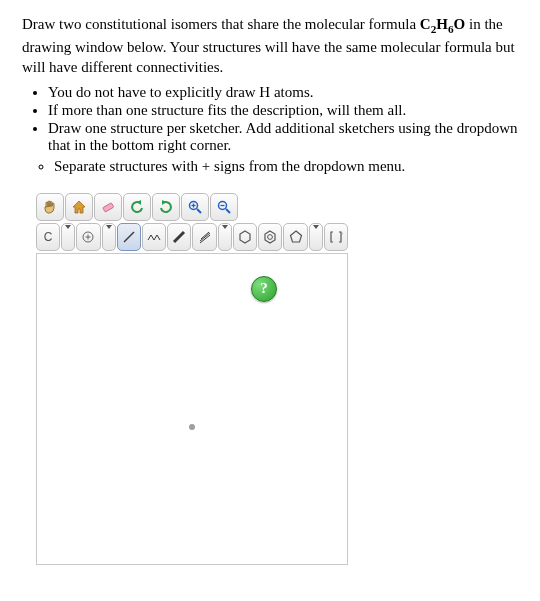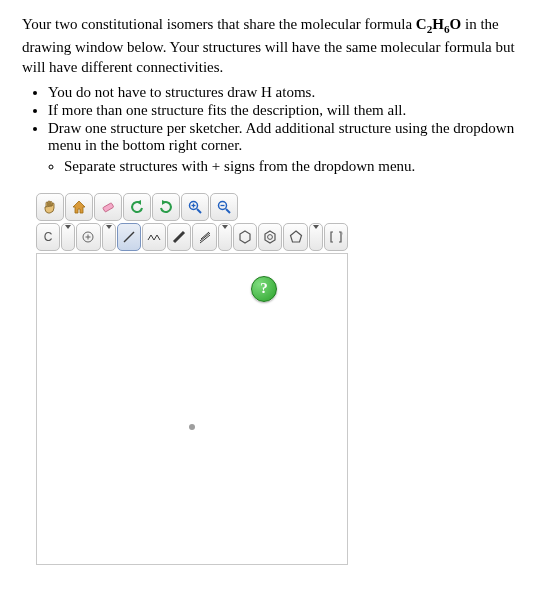--- a/index.html
+++ b/index.html
@@ -10,21 +10,21 @@
     padding: 14px 22px;
     width: 540px;
     box-sizing: border-box;
     background: #fff;
   }
   .prompt { line-height: 1.35; }
   .prompt sub { font-size: 0.75em; }
   ul.bullets { margin: 6px 0 4px 26px; padding: 0; }
   ul.bullets li { margin: 1px 0; }
   ul.sub { list-style-type: circle; margin: 2px 0 2px 32px; padding: 0; }
-  ul.sub li { margin: 1px 10px; }
+  ul.sub li { margin: 1px 0; }
 
   .sketcher-wrap { margin: 18px 0 0 14px; width: 312px; }
   .toolbar-row {
     display: flex;
     gap: 1px;
     margin-bottom: 2px;
   }
   .tbtn {
     width: 28px; height: 28px;
     background: linear-gradient(#fdfdfd, #e7e7e7);
@@ -73,27 +73,27 @@
     border-left: 3px solid transparent;
     border-right: 3px solid transparent;
     border-top: 4px solid #555;
   }
   .c-label { font-family: Arial, sans-serif; color:#555; font-size:12px; }
 </style>
 </head>
 <body>
 
 <div class="prompt">
-  <span>Your two constitutional isomers that share the molecular formula </span><strong><span>C</span><sub>2</sub><span>H</span><sub>6</sub><span>O</span></strong><span> in the drawing window below. Your structures will have the same molecular formula but will have different connectivities.</span>
+  <span>Draw two constitutional isomers that share the molecular formula </span><strong><span>C</span><sub>2</sub><span>H</span><sub>6</sub><span>O</span></strong><span> in the drawing window below. Your structures will have the same molecular formula but will have different connectivities.</span>
 </div>
 
 <ul class="bullets">
-  <li>You do not have to structures draw H atoms.</li>
+  <li>You do not have to explicitly draw H atoms.</li>
   <li>If more than one structure fits the description, will them all.</li>
-  <li>Draw one structure per sketcher. Add additional structure using the dropdown menu in the bottom right corner.</li>
+  <li>Draw one structure per sketcher. Add additional sketchers using the dropdown that in the bottom right corner.</li>
 </ul>
 <ul class="sub">
   <li>Separate structures with + signs from the dropdown menu.</li>
 </ul>
 
 <div class="sketcher-wrap">
 
   <div class="toolbar-row">
     <div class="tbtn">
       <span>

